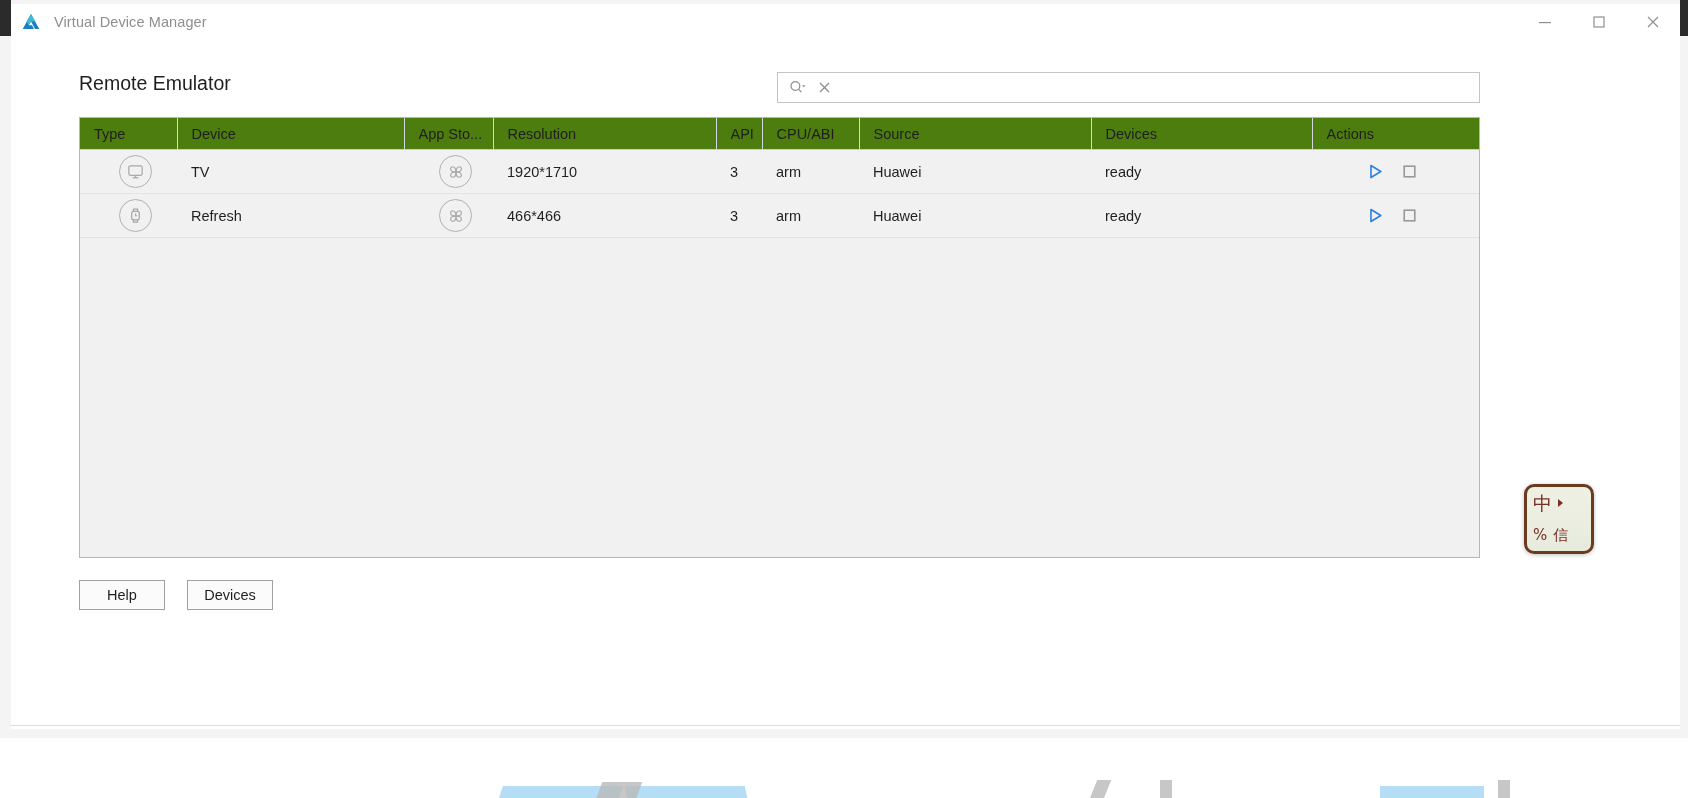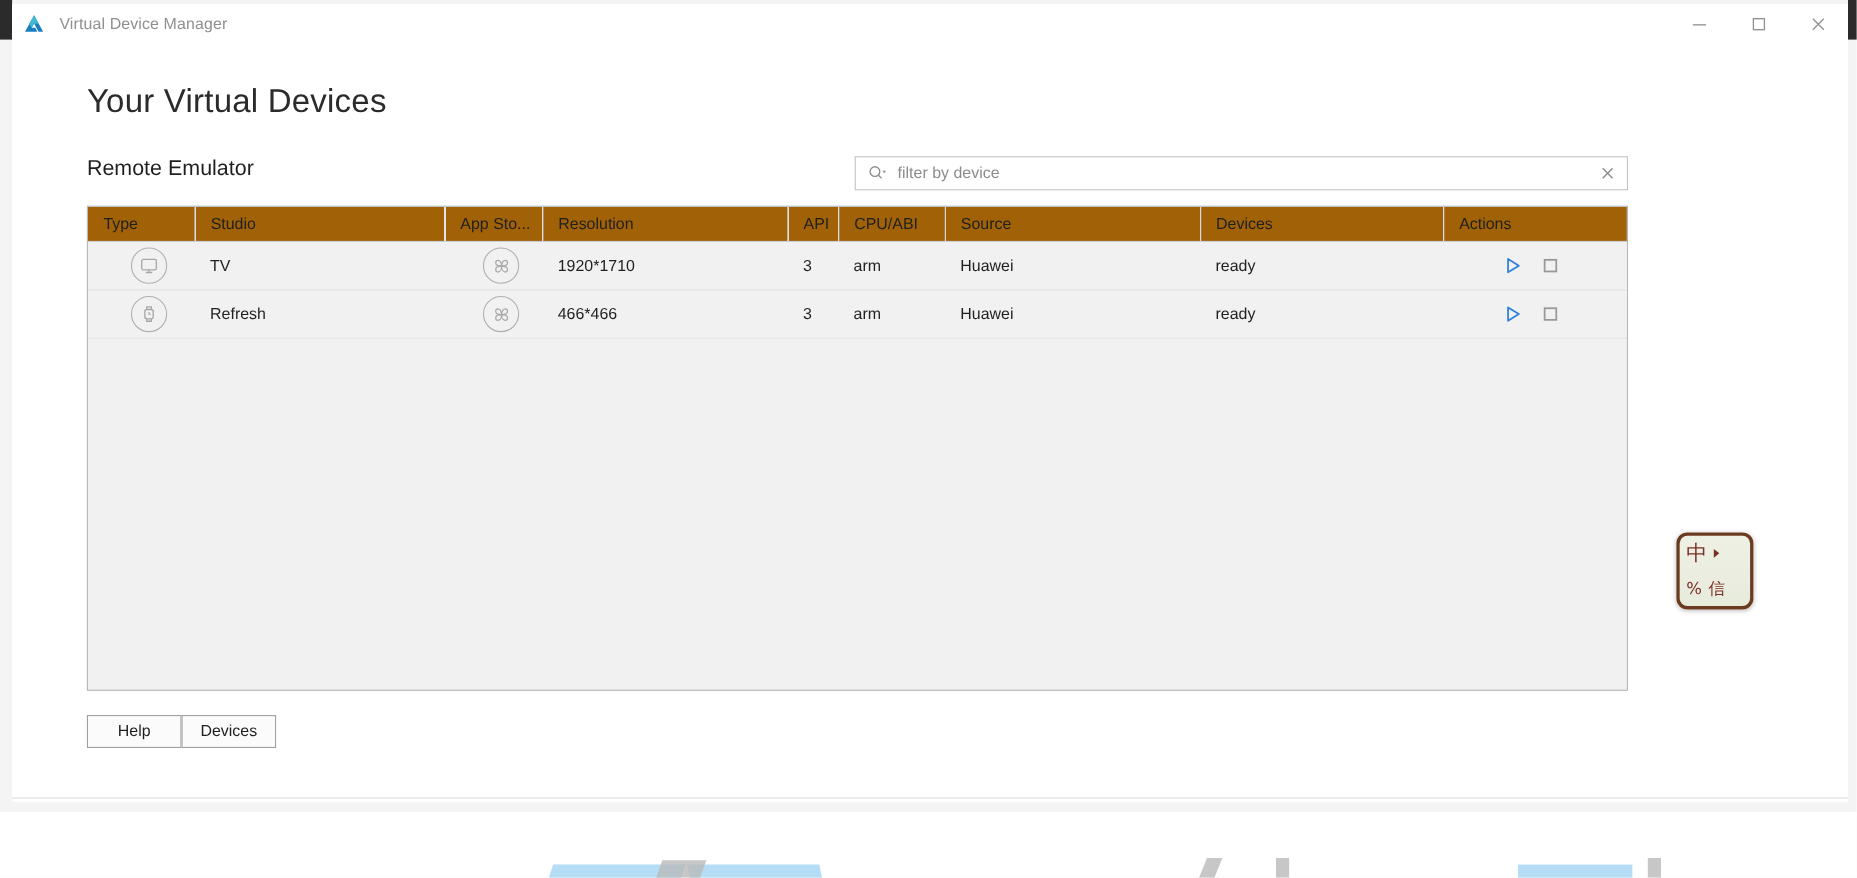--- a/index.html
+++ b/index.html
@@ -186,21 +186,21 @@
     height: 441px;
     box-sizing: border-box;
     overflow: hidden;
   }
   table.devices {
     border-collapse: collapse;
     width: 100%;
     table-layout: fixed;
   }
   table.devices thead th {
-    background: #a16207;
+    background: #4d7c0f;
     font-weight: 400;
     font-size: 14.5px;
     color: #1f1f1f;
     text-align: left;
     height: 31px;
     padding: 0 0 0 14px;
     border-right: 1px solid #d3d8de;
     border-bottom: 1px solid #c9ced4;
     white-space: nowrap;
     overflow: hidden;
@@ -255,21 +255,21 @@
   col.c-api { width: 46px; }
   col.c-cpu { width: 97px; }
   col.c-source { width: 232px; }
   col.c-status { width: 221px; }
   col.c-actions { width: auto; }
 
   
   #footer-buttons {
     margin-top: 22px;
     display: flex;
-    gap: 0;
+    gap: 22px;
   }
   .dlg-button {
     min-width: 86px;
     height: 30px;
     padding: 0 16px;
     background: #fbfbfb;
     border: 1px solid #a0a0a0;
     font-family: "Liberation Sans", sans-serif;
     font-size: 14.5px;
     color: #1f1f1f;
@@ -365,34 +365,32 @@
       <div class="win-ctl">
         <svg width="18" height="18" viewBox="0 0 18 18">
           <path d="M4 4 L14 14 M14 4 L4 14" stroke="#909090" stroke-width="1.2" fill="none"></path>
         </svg>
       </div>
     </div>
   </div>
 
   <div id="content">
 
-    <h1 id="page-title">Your Virtual Devices</h1>
 
     <div id="section-row">
       <h2 id="section-title">Remote Emulator</h2>
 
       <div id="search-wrap">
         <span id="search-icon-box">
           <svg width="17" height="15" viewBox="0 0 17 15">
             <circle cx="6.4" cy="6" r="4.4" fill="none" stroke="#8c8c8c" stroke-width="1.2"></circle>
             <path d="M9.7 9.3 L12.4 12.2" stroke="#8c8c8c" stroke-width="1.2" fill="none"></path>
             <path d="M13.2 5.2 L16.4 5.2 L14.8 7.6 Z" fill="#8c8c8c"></path>
           </svg>
         </span>
-        <input id="search-input" type="text" placeholder="filter by device" style="">
         <span id="search-clear">
           <svg width="13" height="13" viewBox="0 0 13 13">
             <path d="M2 2 L11 11 M11 2 L2 11" stroke="#8c8c8c" stroke-width="1.3" fill="none"></path>
           </svg>
         </span>
       </div>
     </div>
 
     <div id="table-panel">
       <table class="devices">
@@ -403,21 +401,21 @@
           <col class="c-resolution">
             <col class="c-api">
             <col class="c-cpu">
           <col class="c-source">
             <col class="c-status">
             <col class="c-actions">
         </colgroup>
         <thead>
           <tr>
             <th>Type</th>
-            <th>Studio</th>
+            <th>Device</th>
             <th>App Sto...</th>
             <th>Resolution</th>
             <th>API</th>
             <th>CPU/ABI</th>
             <th>Source</th>
             <th>Devices</th>
             <th>Actions</th>
           </tr>
         </thead>
         <tbody>

